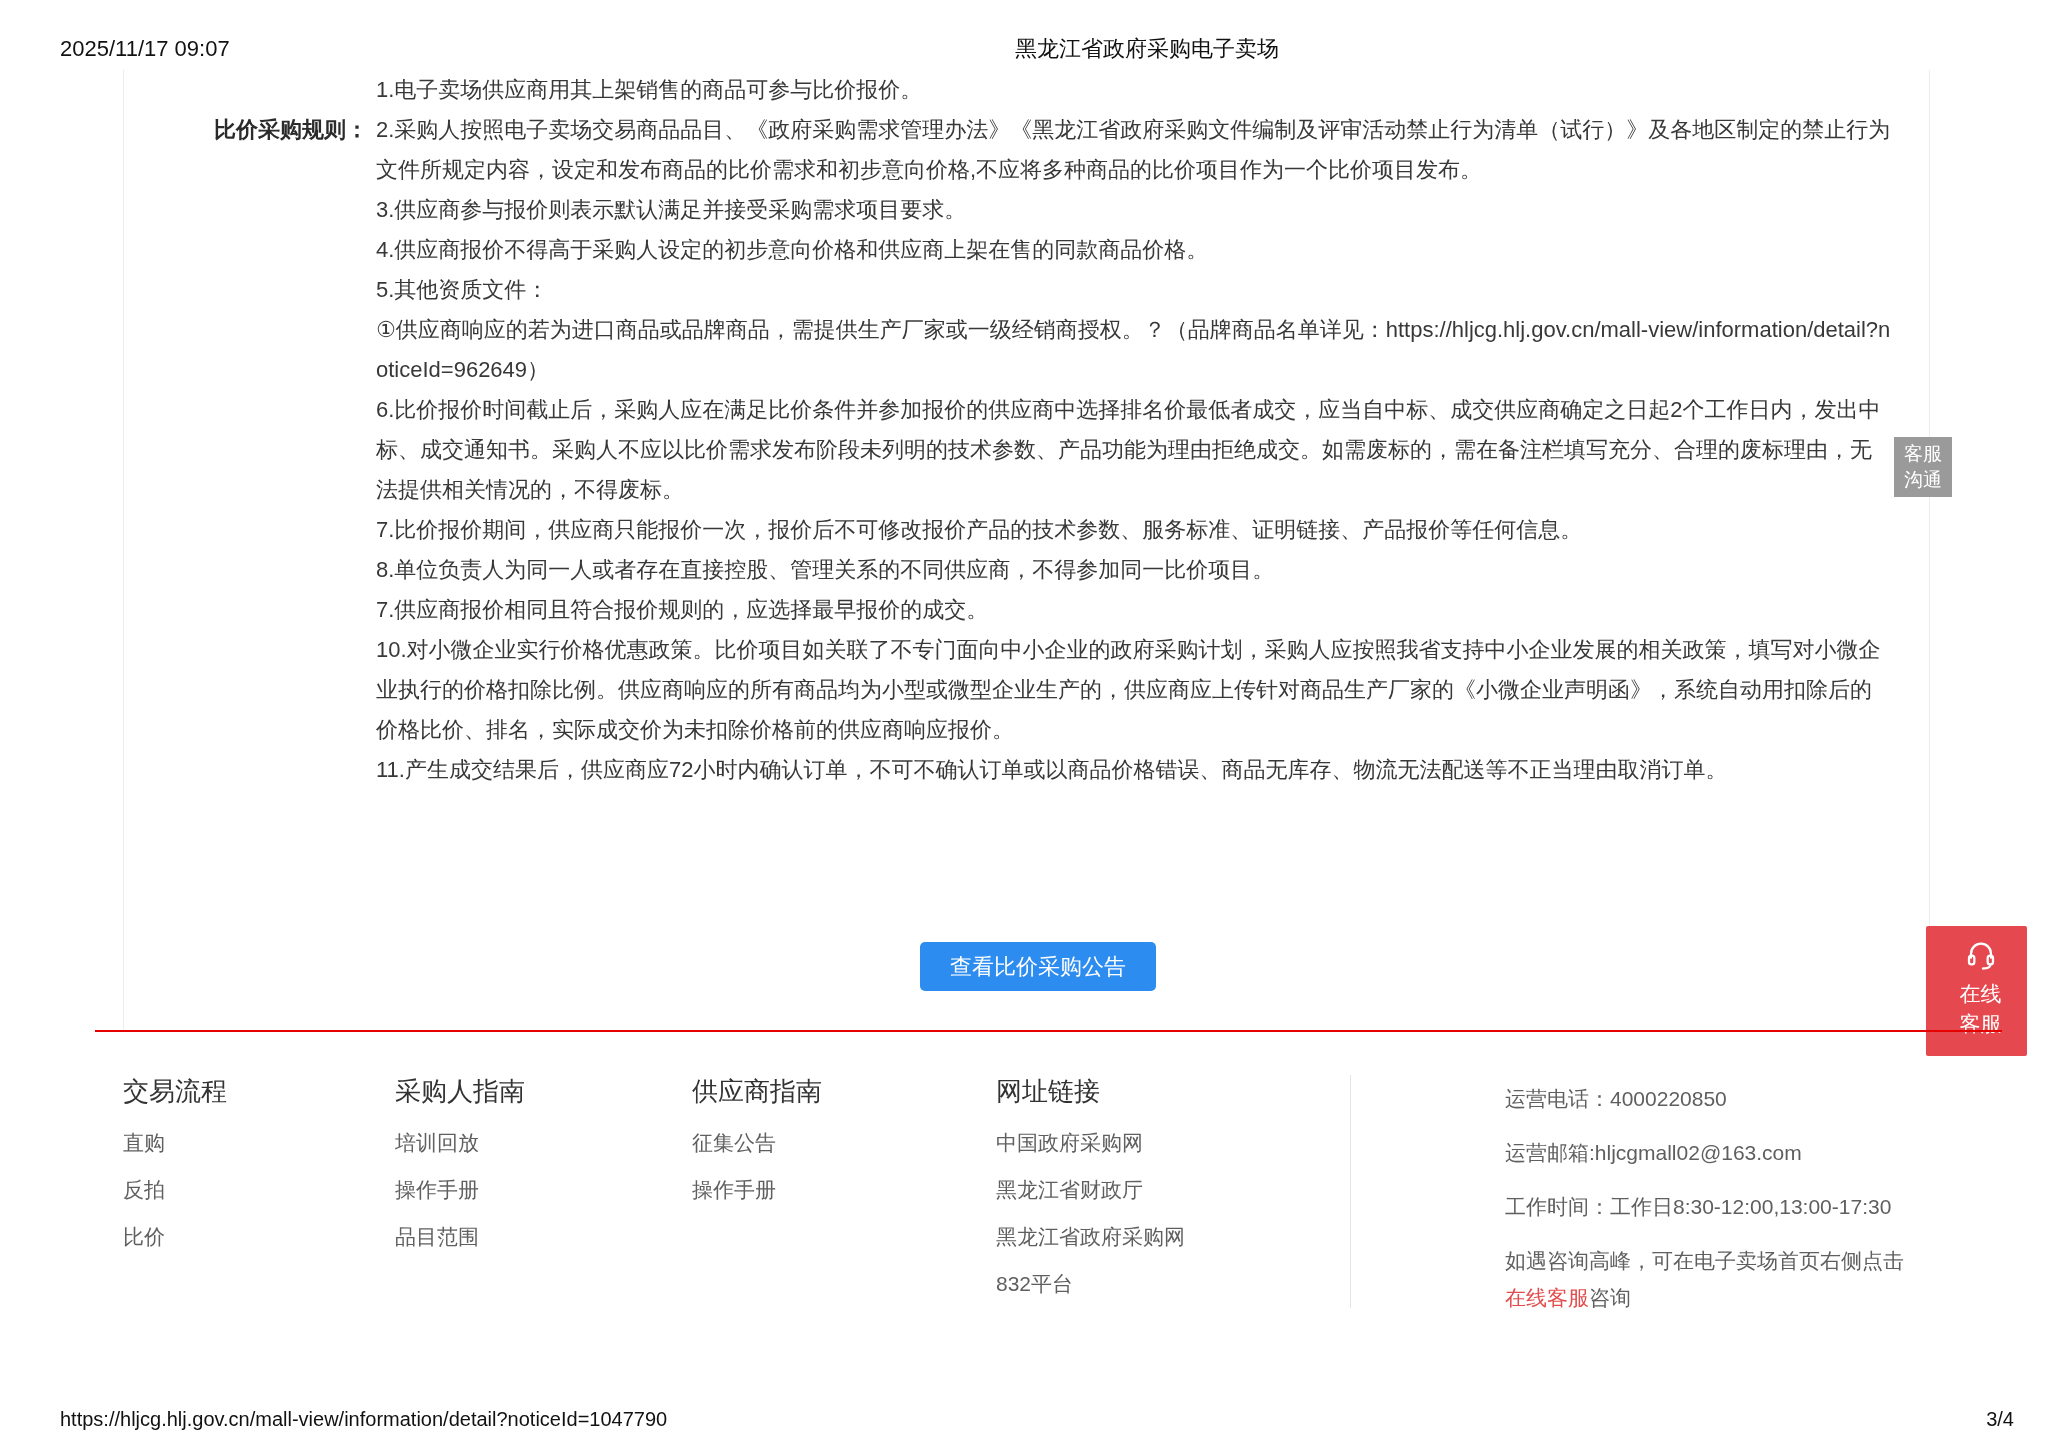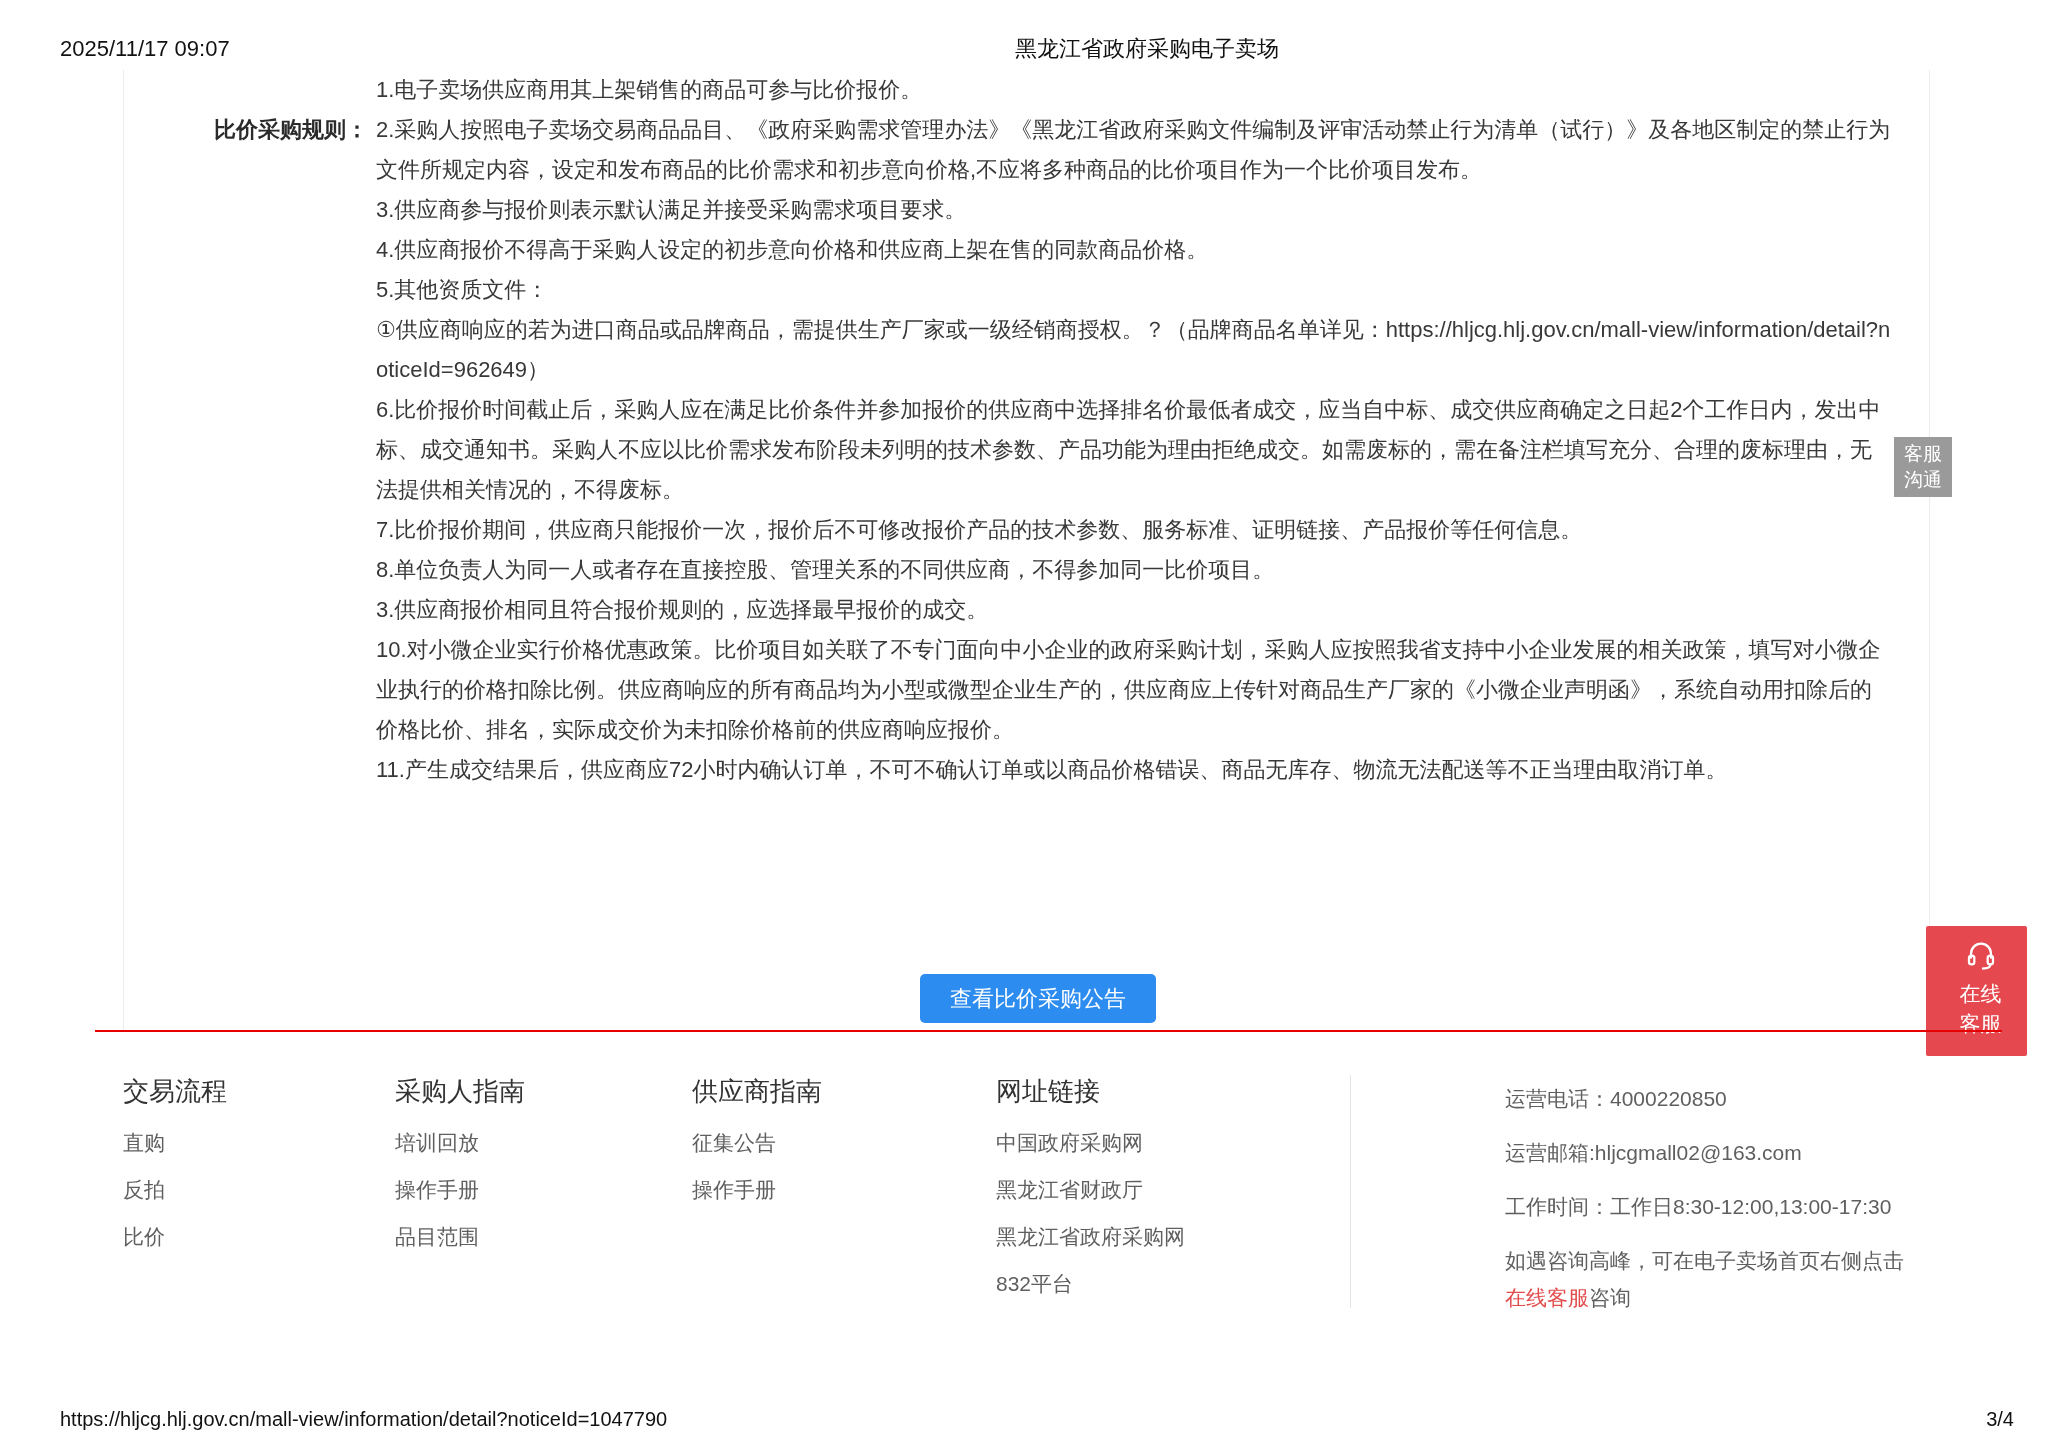--- a/index.html
+++ b/index.html
@@ -14,21 +14,21 @@
   .frame{position:absolute;top:70px;left:123px;width:1805px;height:961px;
          border-left:1px solid #ececec;border-right:1px solid #ececec;background:#fff;}
   .rules{display:flex;align-items:flex-start;}
   .rules-label{flex:0 0 244px;text-align:right;font-size:22px;font-weight:700;color:#2b2b2b;line-height:40px;white-space:nowrap;margin-top:40px;}
   .rules-body{margin-left:8px;width:1516px;font-size:22px;line-height:40px;color:#383838;}
   .rules-body p{margin:0;word-break:break-all;}
 
   
   .view-btn{position:absolute;top:942px;left:920px;width:236px;height:49px;background:#2d8cf0;
             color:#fff;font-size:22px;font-family:inherit;border:none;border-radius:5px;cursor:pointer;
-            display:flex;align-items:center;justify-content:center;margin-top:32px;}
+            display:flex;align-items:center;justify-content:center;}
 
   
   .red-rule{position:absolute;top:1030px;left:95px;width:1907px;height:2px;background:#e60000;}
 
   
   .footer{position:absolute;top:1075px;left:123px;display:flex;}
   .fcol-title{font-size:26px;font-weight:400;color:#333;line-height:32px;margin:0;}
   .fitem{font-size:21px;line-height:22px;color:#5f5f5f;margin-top:25px;cursor:pointer;}
   .w1{width:272px;} .w2{width:297px;} .w3{width:304px;} .w4{width:354px;}
   .fdivider{position:absolute;top:1075px;left:1350px;height:233px;width:0;border-left:1px solid #e4e4e4;}
@@ -77,21 +77,21 @@
 
           <p>①供应商响应的若为进口商品或品牌商品，需提供生产厂家或一级经销商授权。？（品牌商品名单详见：https://hljcg.hlj.gov.cn/mall-view/information/detail?noticeId=962649）</p>
 
 
           <p>6.比价报价时间截止后，采购人应在满足比价条件并参加报价的供应商中选择排名价最低者成交，应当自中标、成交供应商确定之日起2个工作日内，发出中标、成交通知书。采购人不应以比价需求发布阶段未列明的技术参数、产品功能为理由拒绝成交。如需废标的，需在备注栏填写充分、合理的废标理由，无法提供相关情况的，不得废标。</p>
 
           <p>7.比价报价期间，供应商只能报价一次，报价后不可修改报价产品的技术参数、服务标准、证明链接、产品报价等任何信息。</p>
 
           <p>8.单位负责人为同一人或者存在直接控股、管理关系的不同供应商，不得参加同一比价项目。</p>
 
-          <p>3.供应商报价相同且符合报价规则的，应选择最早报价的成交。</p>
+          <p>7.供应商报价相同且符合报价规则的，应选择最早报价的成交。</p>
 
           <p>10.对小微企业实行价格优惠政策。比价项目如关联了不专门面向中小企业的政府采购计划，采购人应按照我省支持中小企业发展的相关政策，填写对小微企业执行的价格扣除比例。供应商响应的所有商品均为小型或微型企业生产的，供应商应上传针对商品生产厂家的《小微企业声明函》，系统自动用扣除后的价格比价、排名，实际成交价为未扣除价格前的供应商响应报价。</p>
 
           <p>11.产生成交结果后，供应商应72小时内确认订单，不可不确认订单或以商品价格错误、商品无库存、物流无法配送等不正当理由取消订单。</p>
         </div>
     </div>
   </div>
 
   <button class="view-btn">查看比价采购公告</button>
 

